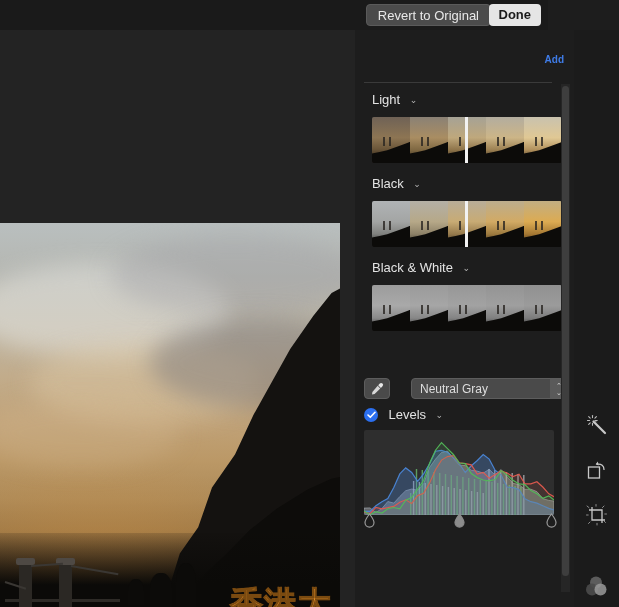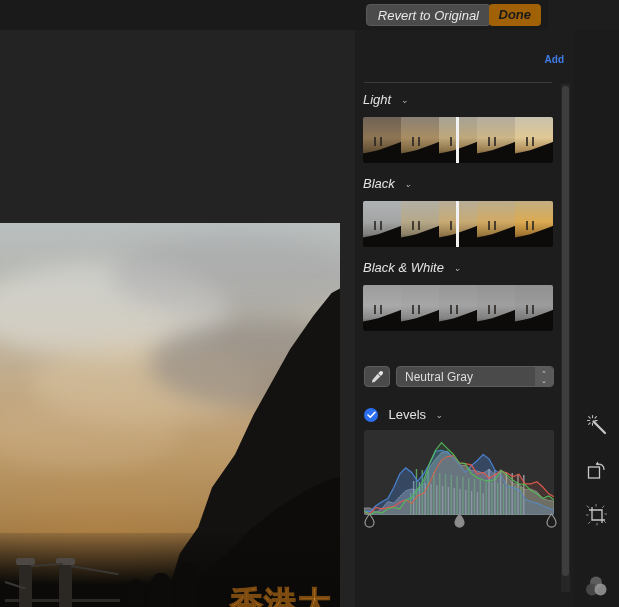--- a/index.html
+++ b/index.html
@@ -8,33 +8,32 @@
     background:#1c1c1c;
     font-family:"Liberation Sans", sans-serif;
     -webkit-font-smoothing:antialiased;
   }
   #root { position:relative; width:619px; height:607px; background:#1d1d1d; }
 
   
   .topbar{
     position:absolute; left:0; top:0; width:548px; height:30px;
     background:#1a1a1a;
-    font-style:italic;
   }
   .btn-revert{
     position:absolute; right:57px; top:4px; height:22px;
     padding:0 11px; line-height:22px;
     background:#4b4b4b; color:#e8e8e8;
     font-size:13px; border-radius:4px; white-space:nowrap;
     border:0.5px solid #5a5a5a;
   }
   .btn-done{
     position:absolute; right:7px; top:4px; height:22px;
     padding:0 10px; line-height:22px;
-    background:#a16207; color:#1a1a1a;
+    background:#e5e5e5; color:#1a1a1a;
     font-size:13px; font-weight:bold; border-radius:4px;
   }
 
   
   .canvas-area{
     position:absolute; left:0; top:30px; width:355px; height:577px;
     background:#232323;
   }
   .photo{
     position:absolute; left:0; top:193px; width:340px; height:384px;
@@ -98,21 +97,21 @@
   
   .panel{
     position:absolute; left:355px; top:30px; width:219px; height:577px;
     background:#1d1d1d;
   }
   .panel-head{ position:absolute; left:9px; top:24px; width:200px; }
   .panel-title{ font-size:13px; color:#b4b4b4; letter-spacing:.9px; float:left; }
   .panel-add{ font-size:10px; color:#3f7ce8; float:right; font-weight:bold; }
   .divider{ position:absolute; left:9px; top:52px; width:188px; height:1px; background:#3a3a3a; }
 
-  .group{ position:absolute; left:8px; width:200px;font-style:italic; }
+  .group{ position:absolute; left:17px; width:200px; }
   .group-label{ font-size:13px; color:#e3e3e3; display:inline-block; }
   .chev{ display:inline-block; margin-left:5px; color:#b6b6b6; font-size:9px; vertical-align:middle; }
 
   .strip{
     position:relative; margin-top:9px; width:190px; height:46px;
     display:flex; border-radius:2px; overflow:hidden;
   }
   .thumb{ position:relative; flex:1; overflow:hidden; background:#333; }
   .thumb .sky{ position:absolute; inset:0; }
   .thumb .land{
@@ -336,21 +335,21 @@
         <div class="thumb">
             <div class="sky" style="background:linear-gradient(to bottom,#919191,#9b9b9b 45%,#7c7c7c 72%,#101010 100%)"></div>
             <div class="pylon"></div>
             <div class="pylon2"></div>
             <div class="land"></div>
           </div>
       </div>
     </div>
 
 
-    <div class="wb-control" style="top:336px;">
+    <div class="wb-control" style="top:348px;gap:15px;">
       <div class="eyedrop">
         <svg width="14" height="14" viewBox="0 0 14 14">
           <path d="M9.8 1.6 a1.9 1.9 0 0 1 2.7 2.7 L10.9 5.9 L8.2 3.2 Z" fill="#e8e8e8"></path>
           <path d="M7.7 3.8 L10.3 6.4 L4.6 12.1 L2 12.6 L2.4 9.9 Z" fill="#d8d8d8"></path>
         </svg>
       </div>
       <div class="wb-select">
         <span class="wb-value">Neutral Gray</span>
         <span class="stepper">
           <span>⌃</span>

